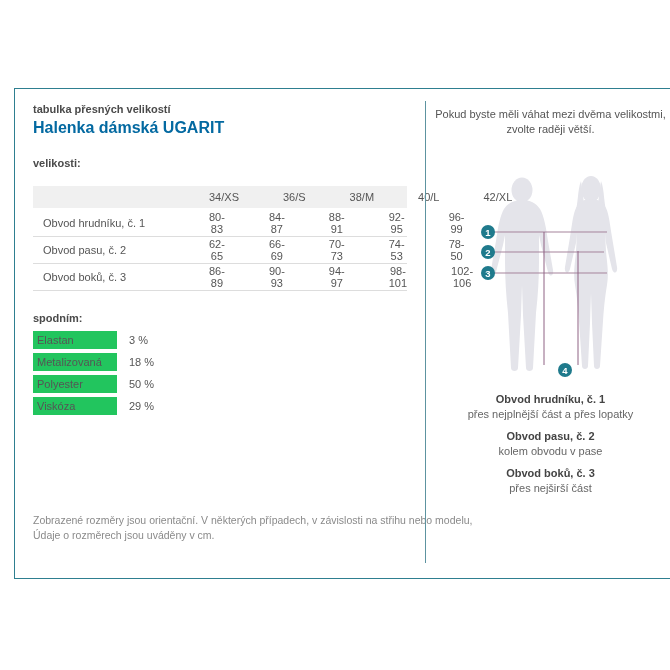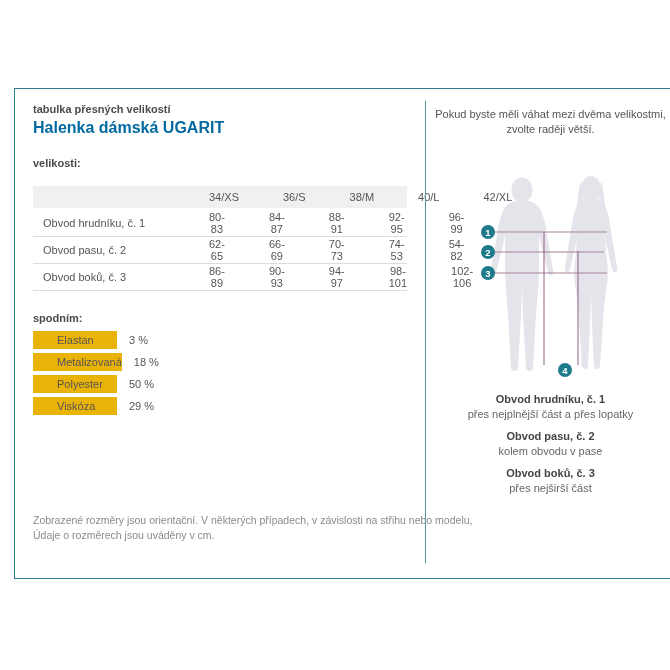--- a/index.html
+++ b/index.html
@@ -17,21 +17,21 @@
   .lbl-comp  { left:18px; top:223px; }
 
   .size-table { position:absolute; left:18px; top:97px; width:374px; font-size:11px; color:#555; }
   .st-row { display:flex; align-items:center; height:27px; border-bottom:1px solid #ddd;gap:44px; }
   .st-header { height:22px; background:#f0f0f0; border-bottom:none; margin-bottom:2px; }
   .st-label { flex:0 0 132px; padding-left:10px; text-align:left; }
   .st-cell { flex:1; text-align:center; }
 
   .comp-table { position:absolute; left:18px; top:242px; width:200px; font-size:11px; color:#555; }
   .comp-row { display:flex; align-items:center; margin-bottom:4px; height:18px; }
-  .comp-material { flex:0 0 84px; background:#eab308; height:18px; line-height:18px; padding-left:24px; }
+  .comp-material { flex:0 0 84px; background:#22c55e; height:18px; line-height:18px; padding-left:4px; }
   .comp-percent { padding-left:12px; }
 
   .disclaimer { position:absolute; left:18px; top:424px; font-size:10.5px; color:#8a8a8a; line-height:15px; }
 
   
   .right-panel { position:absolute; left:411px; top:0; width:249px; height:100%; }
   .intro { position:absolute; left:0; top:18px; width:100%; text-align:center;
            font-size:11px; color:#555; line-height:15px; }
   .figure-svg { position:absolute; left:9px; top:84px; }
   .legend { position:absolute; left:0; top:303px; width:100%; text-align:center; font-size:11px; color:#666; }
@@ -66,21 +66,21 @@
         <div class="st-cell">88-91</div>
         <div class="st-cell">92-95</div>
         <div class="st-cell">96-99</div>
       </div>
       <div class="st-row">
         <div class="st-label">Obvod pasu, č. 2</div>
         <div class="st-cell">62-65</div>
         <div class="st-cell">66-69</div>
         <div class="st-cell">70-73</div>
         <div class="st-cell">74-53</div>
-        <div class="st-cell">54-82</div>
+        <div class="st-cell">78-50</div>
       </div>
       <div class="st-row">
         <div class="st-label">Obvod boků, č. 3</div>
         <div class="st-cell">86-89</div>
         <div class="st-cell">90-93</div>
         <div class="st-cell">94-97</div>
         <div class="st-cell">98-101</div>
         <div class="st-cell">102-106</div>
       </div>
     </div>

